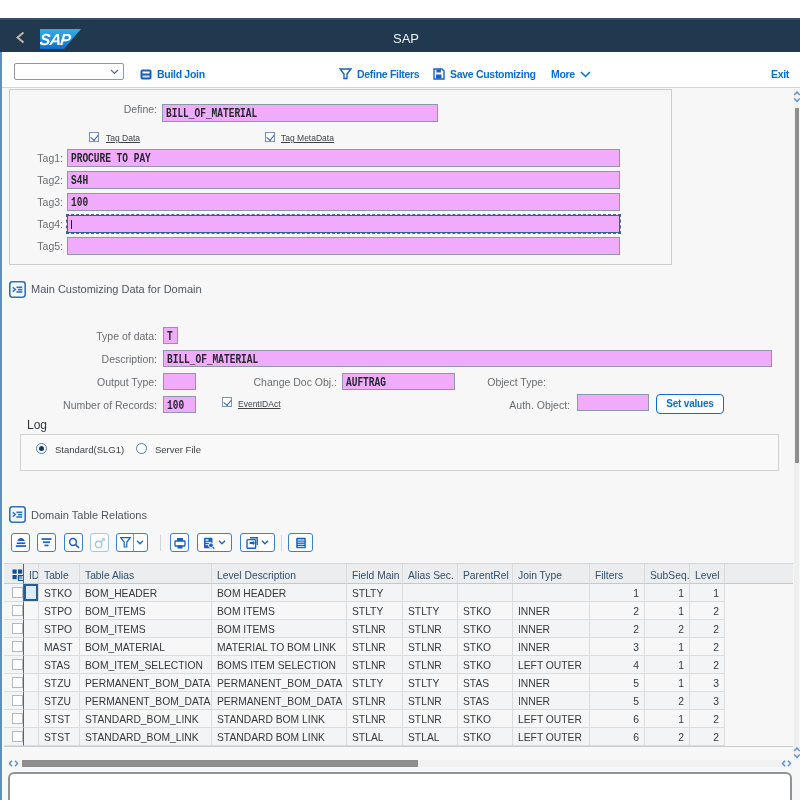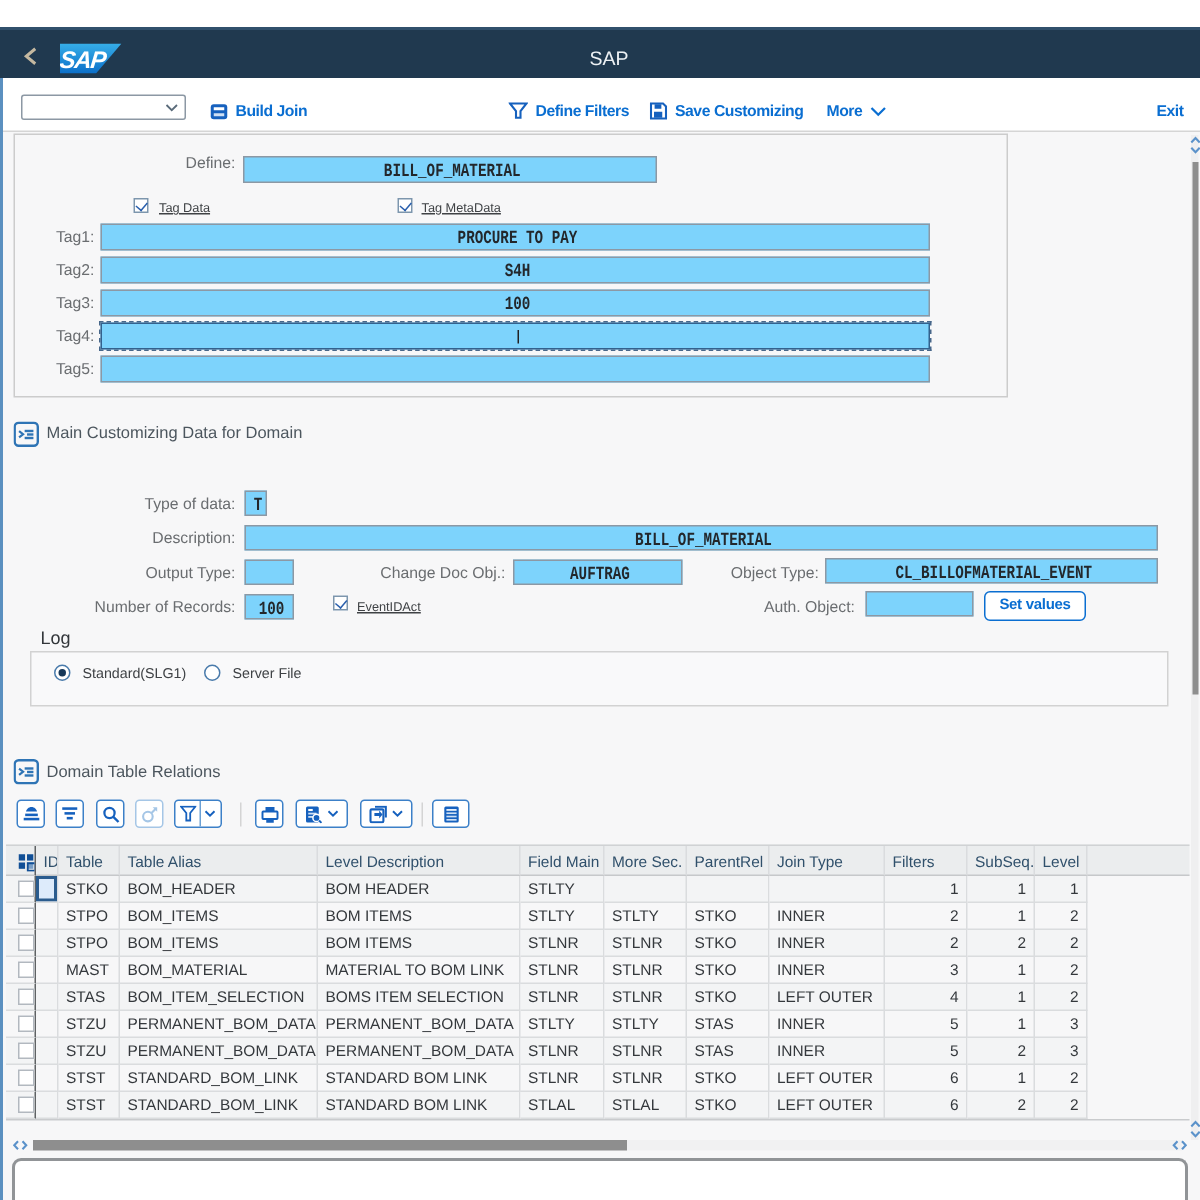--- a/index.html
+++ b/index.html
@@ -19,23 +19,23 @@
   border:1px solid #8c98a4; border-radius:2px; }
 .tbtn { top:0; height:36px; display:flex; align-items:center; gap:5px;
   color:#0a6ed1; font-size:10.5px; font-weight:700; letter-spacing:-0.3px; }
 
 #content { left:0; top:88px; width:800px; height:712px; background:#f7f7f8; }
 #leftline { left:0; top:52px; width:2px; height:748px; background:#5b90c0; }
 
 #panel1 { left:9px; top:1px; width:663px; height:176px; background:#f7f7f8;
   border:1px solid #cccccc; }
 .lbl { color:#6a6d70; font-size:10.5px; text-align:right; white-space:nowrap; }
-.inp { background:#7dd3fc; border:1px solid #8c98a4; font-family:"Liberation Mono", monospace;
+.inp { background:#f0abfc; border:1px solid #8c98a4; font-family:"Liberation Mono", monospace;
   font-size:9.5px; font-weight:700; color:#23272b; line-height:15px; padding:2px 0 0 3px;
-  white-space:nowrap; overflow:hidden;text-align:center; }
+  white-space:nowrap; overflow:hidden; }
 .inp i { font-style:normal; display:inline-block; transform:scaleY(1.3); transform-origin:0 60%; }
 .cb { width:10px; height:10px; background:#fff; border:1px solid #7d96ad; position:absolute; }
 .cb.checked:after { content:""; position:absolute; left:2px; top:0px; width:3.5px; height:6px;
   border:solid #2a5fad; border-width:0 1.4px 1.4px 0; transform:rotate(40deg); }
 .cblbl { font-size:8.5px; color:#3f4245; white-space:nowrap;text-decoration:underline; }
 .rlbl { font-size:9.5px; color:#3f4245; white-space:nowrap; }
 
 .sechead { font-size:11px; color:#4c565e; }
 
 #logbox { border:1px solid #d2d2d2; background:#f9f9fa; }
@@ -152,21 +152,20 @@
 
   <div class="abs lbl" style="left:60px;top:330px;width:97px">Type of data:</div>
   <div class="abs inp" style="left:163px;top:327px;width:15px;height:17px"><i>T</i></div>
   <div class="abs lbl" style="left:60px;top:353px;width:97px">Description:</div>
   <div class="abs inp" style="left:163px;top:350px;width:609px;height:17px"><i>BILL_OF_MATERIAL</i></div>
   <div class="abs lbl" style="left:60px;top:376px;width:97px">Output Type:</div>
   <div class="abs inp" style="left:163px;top:373px;width:33px;height:17px"></div>
   <div class="abs lbl" style="left:240px;top:376px;width:97px">Change Doc Obj.:</div>
   <div class="abs inp" style="left:342px;top:373px;width:113px;height:17px"><i>AUFTRAG</i></div>
   <div class="abs lbl" style="left:449px;top:376px;width:97px">Object Type:</div>
-  <div class="abs inp" style="left:550px;top:372px;width:222px;height:17px"><i>CL_BILLOFMATERIAL_EVENT</i></div>
   <div class="abs lbl" style="left:60px;top:399px;width:97px">Number of Records:</div>
   <div class="abs inp" style="left:163px;top:396px;width:33px;height:17px"><i>100</i></div>
   <div class="cb checked" style="left:222px;top:397px"></div>
   <div class="abs cblbl" style="left:238px;top:399px">EventIDAct</div>
   <div class="abs lbl" style="left:473px;top:399px;width:97px">Auth. Object:</div>
   <div class="abs inp" style="left:577px;top:394px;width:72px;height:17px"></div>
   <div class="abs btn" style="left:656px;top:394px;width:68px;height:20px;line-height:18px">Set values</div>
 
   <div class="abs" style="left:27px;top:418px;font-size:12px;color:#32363a">Log</div>
   <div class="abs" id="logbox" style="left:20px;top:434px;width:759px;height:37px"></div>
@@ -269,21 +268,21 @@
             <rect x="6" y="0.5" width="4.2" height="4.2" fill="#114f96"></rect>
             <rect x="0.5" y="6" width="4.2" height="4.2" fill="#114f96"></rect>
             <rect x="6" y="6" width="4.2" height="4.2" fill="#1b5faa" opacity="0.55"></rect>
             <path d="M6.5,6.5 L11.5,6.5 L11.5,11.5 L6.5,11.5 Z" fill="none" stroke="#114f96" stroke-width="1.2"></path>
           </svg></div>
         <div class="tc" style="width:15px">ID</div>
         <div class="tc" style="width:41px">Table</div>
         <div class="tc" style="width:132px">Table Alias</div>
         <div class="tc" style="width:135px">Level Description</div>
         <div class="tc" style="width:56px">Field Main</div>
-        <div class="tc" style="width:55px">More Sec.</div>
+        <div class="tc" style="width:55px">Alias Sec.</div>
         <div class="tc" style="width:55px">ParentRel</div>
         <div class="tc" style="width:77px">Join Type</div>
         <div class="tc" style="width:55px">Filters</div>
         <div class="tc" style="width:45px">SubSeq.</div>
         <div class="tc" style="width:35px">Level</div>
         <div class="tc filler" style="width:68px"></div>
       </div>
   <div class="trow odd">
         <div class="tc" style="width:20px;padding:3px 0 0 8px;border-right:1px solid #5f6264;"><span class="rcb"></span></div>
         <div class="tc" style="width:15px;background:#ddebfb;box-shadow:inset 0 0 0 2px #2b5c8e"></div>

